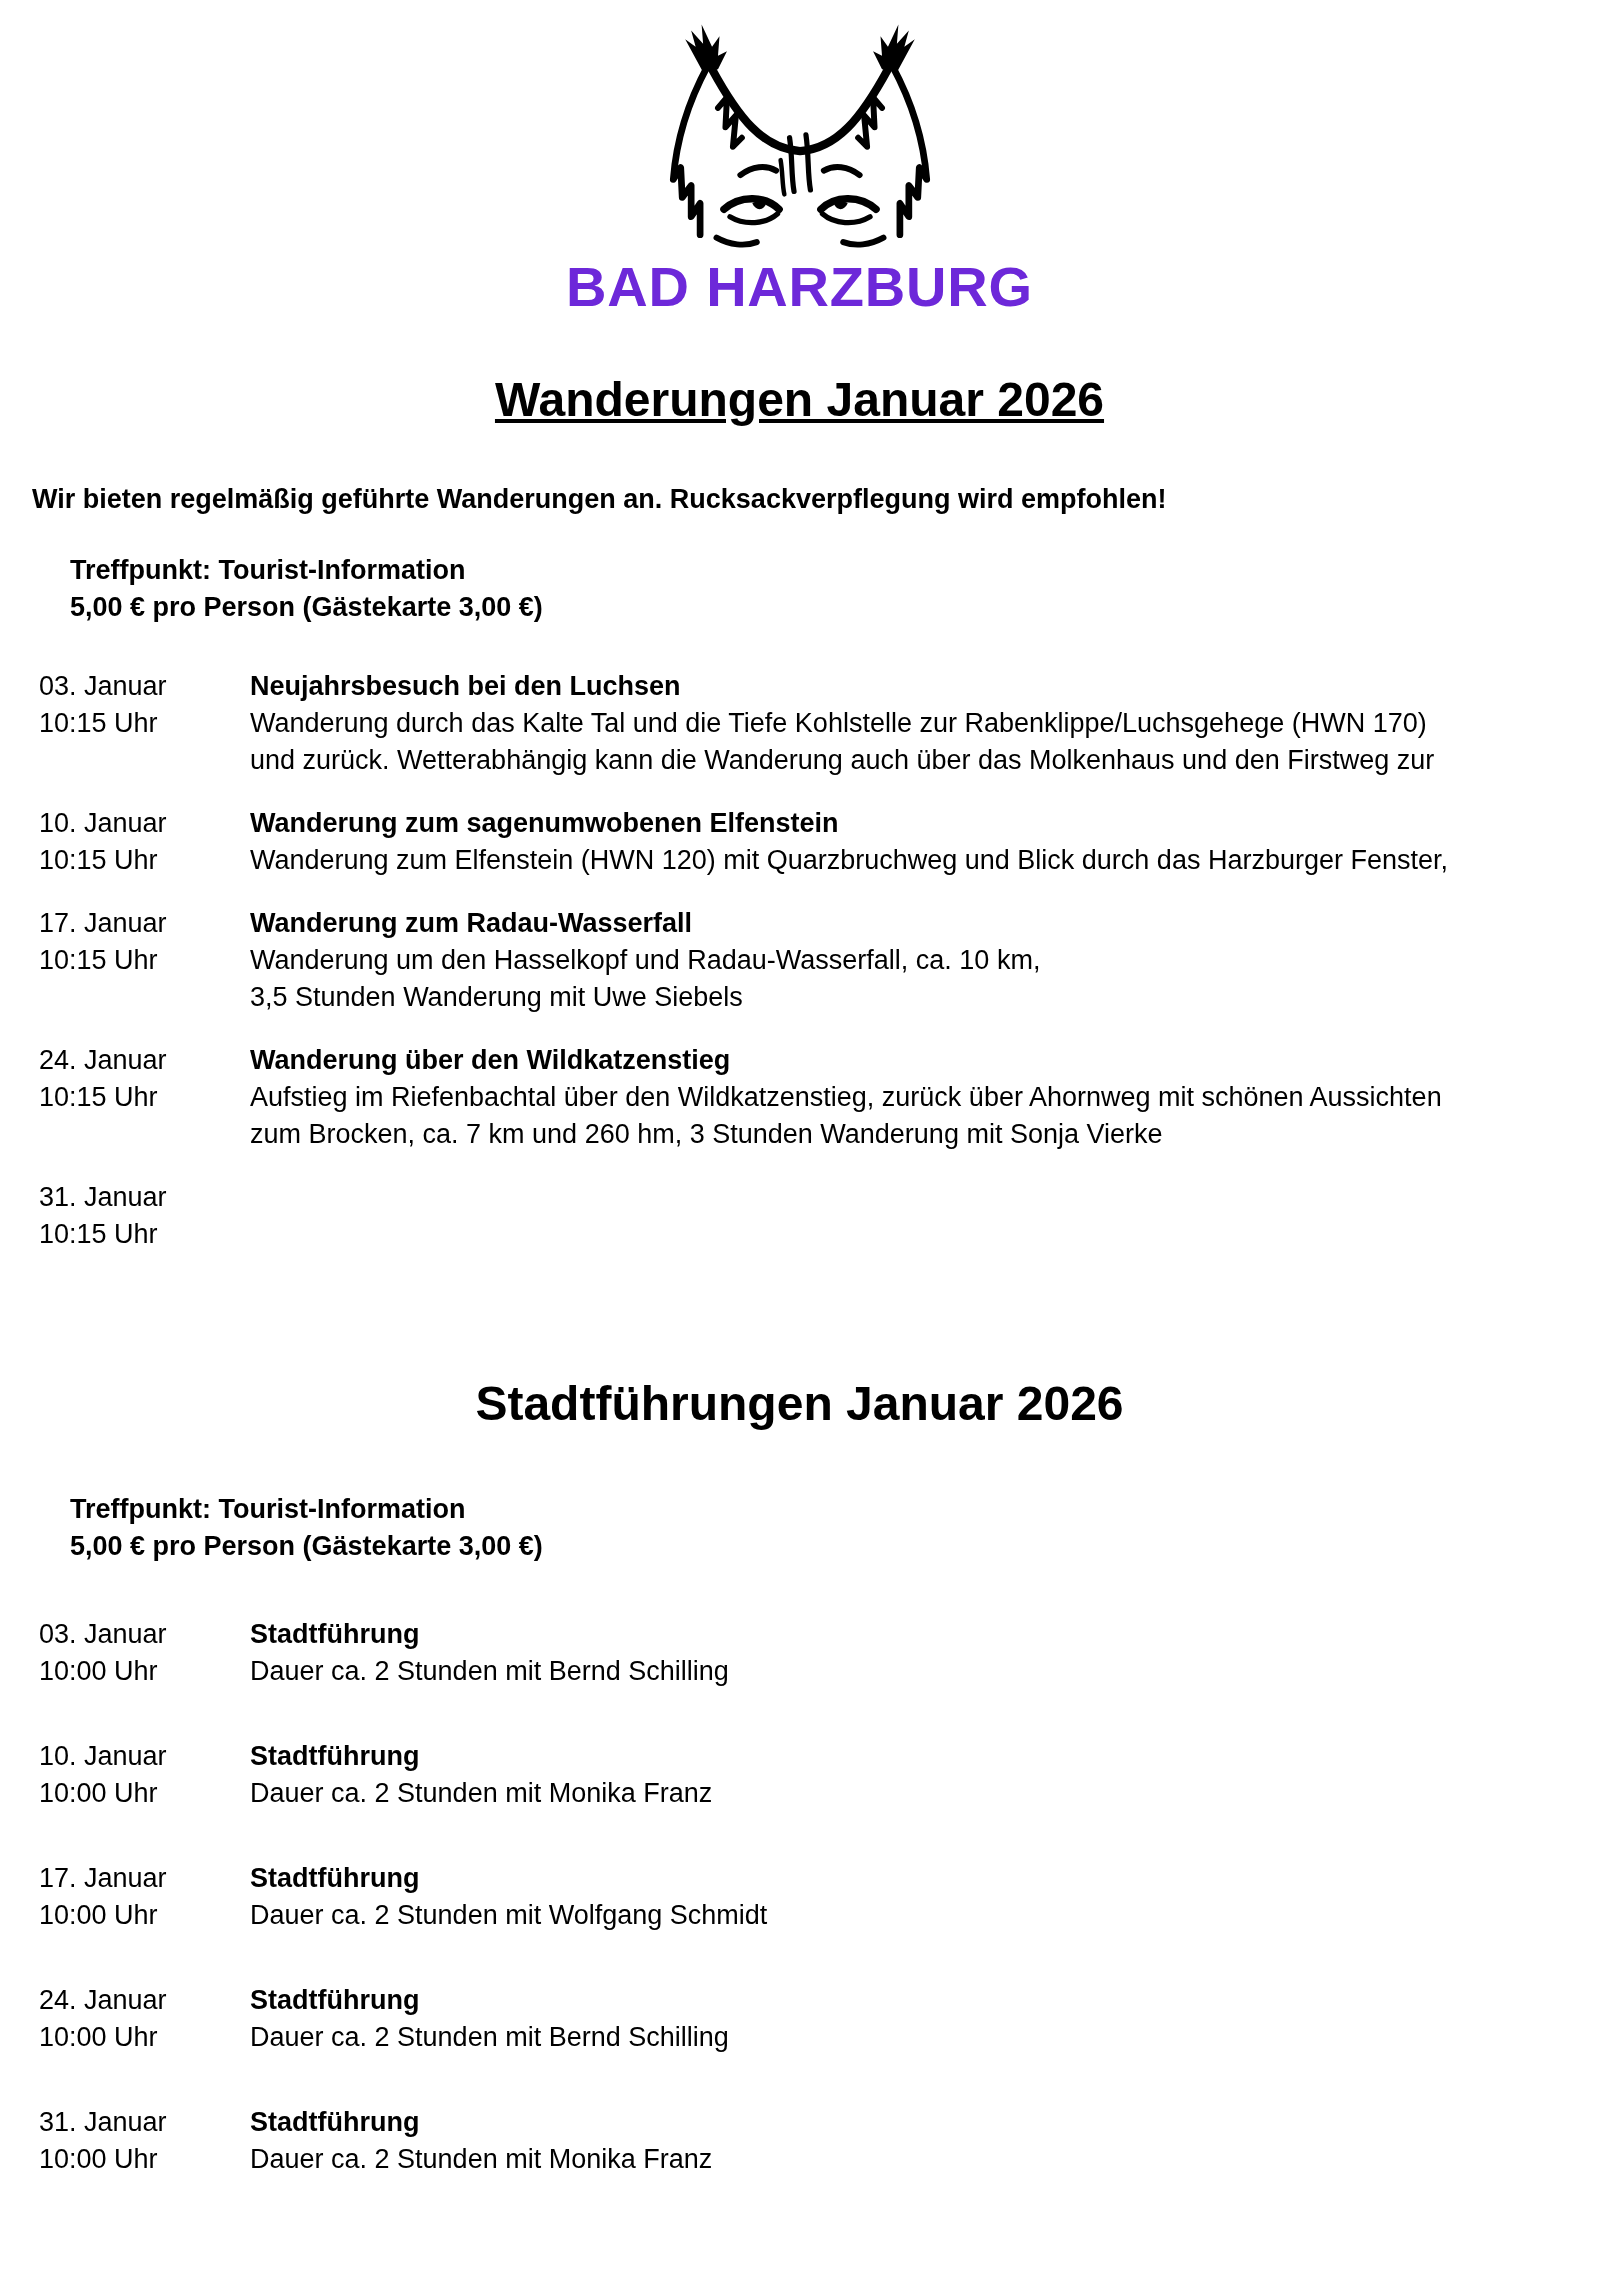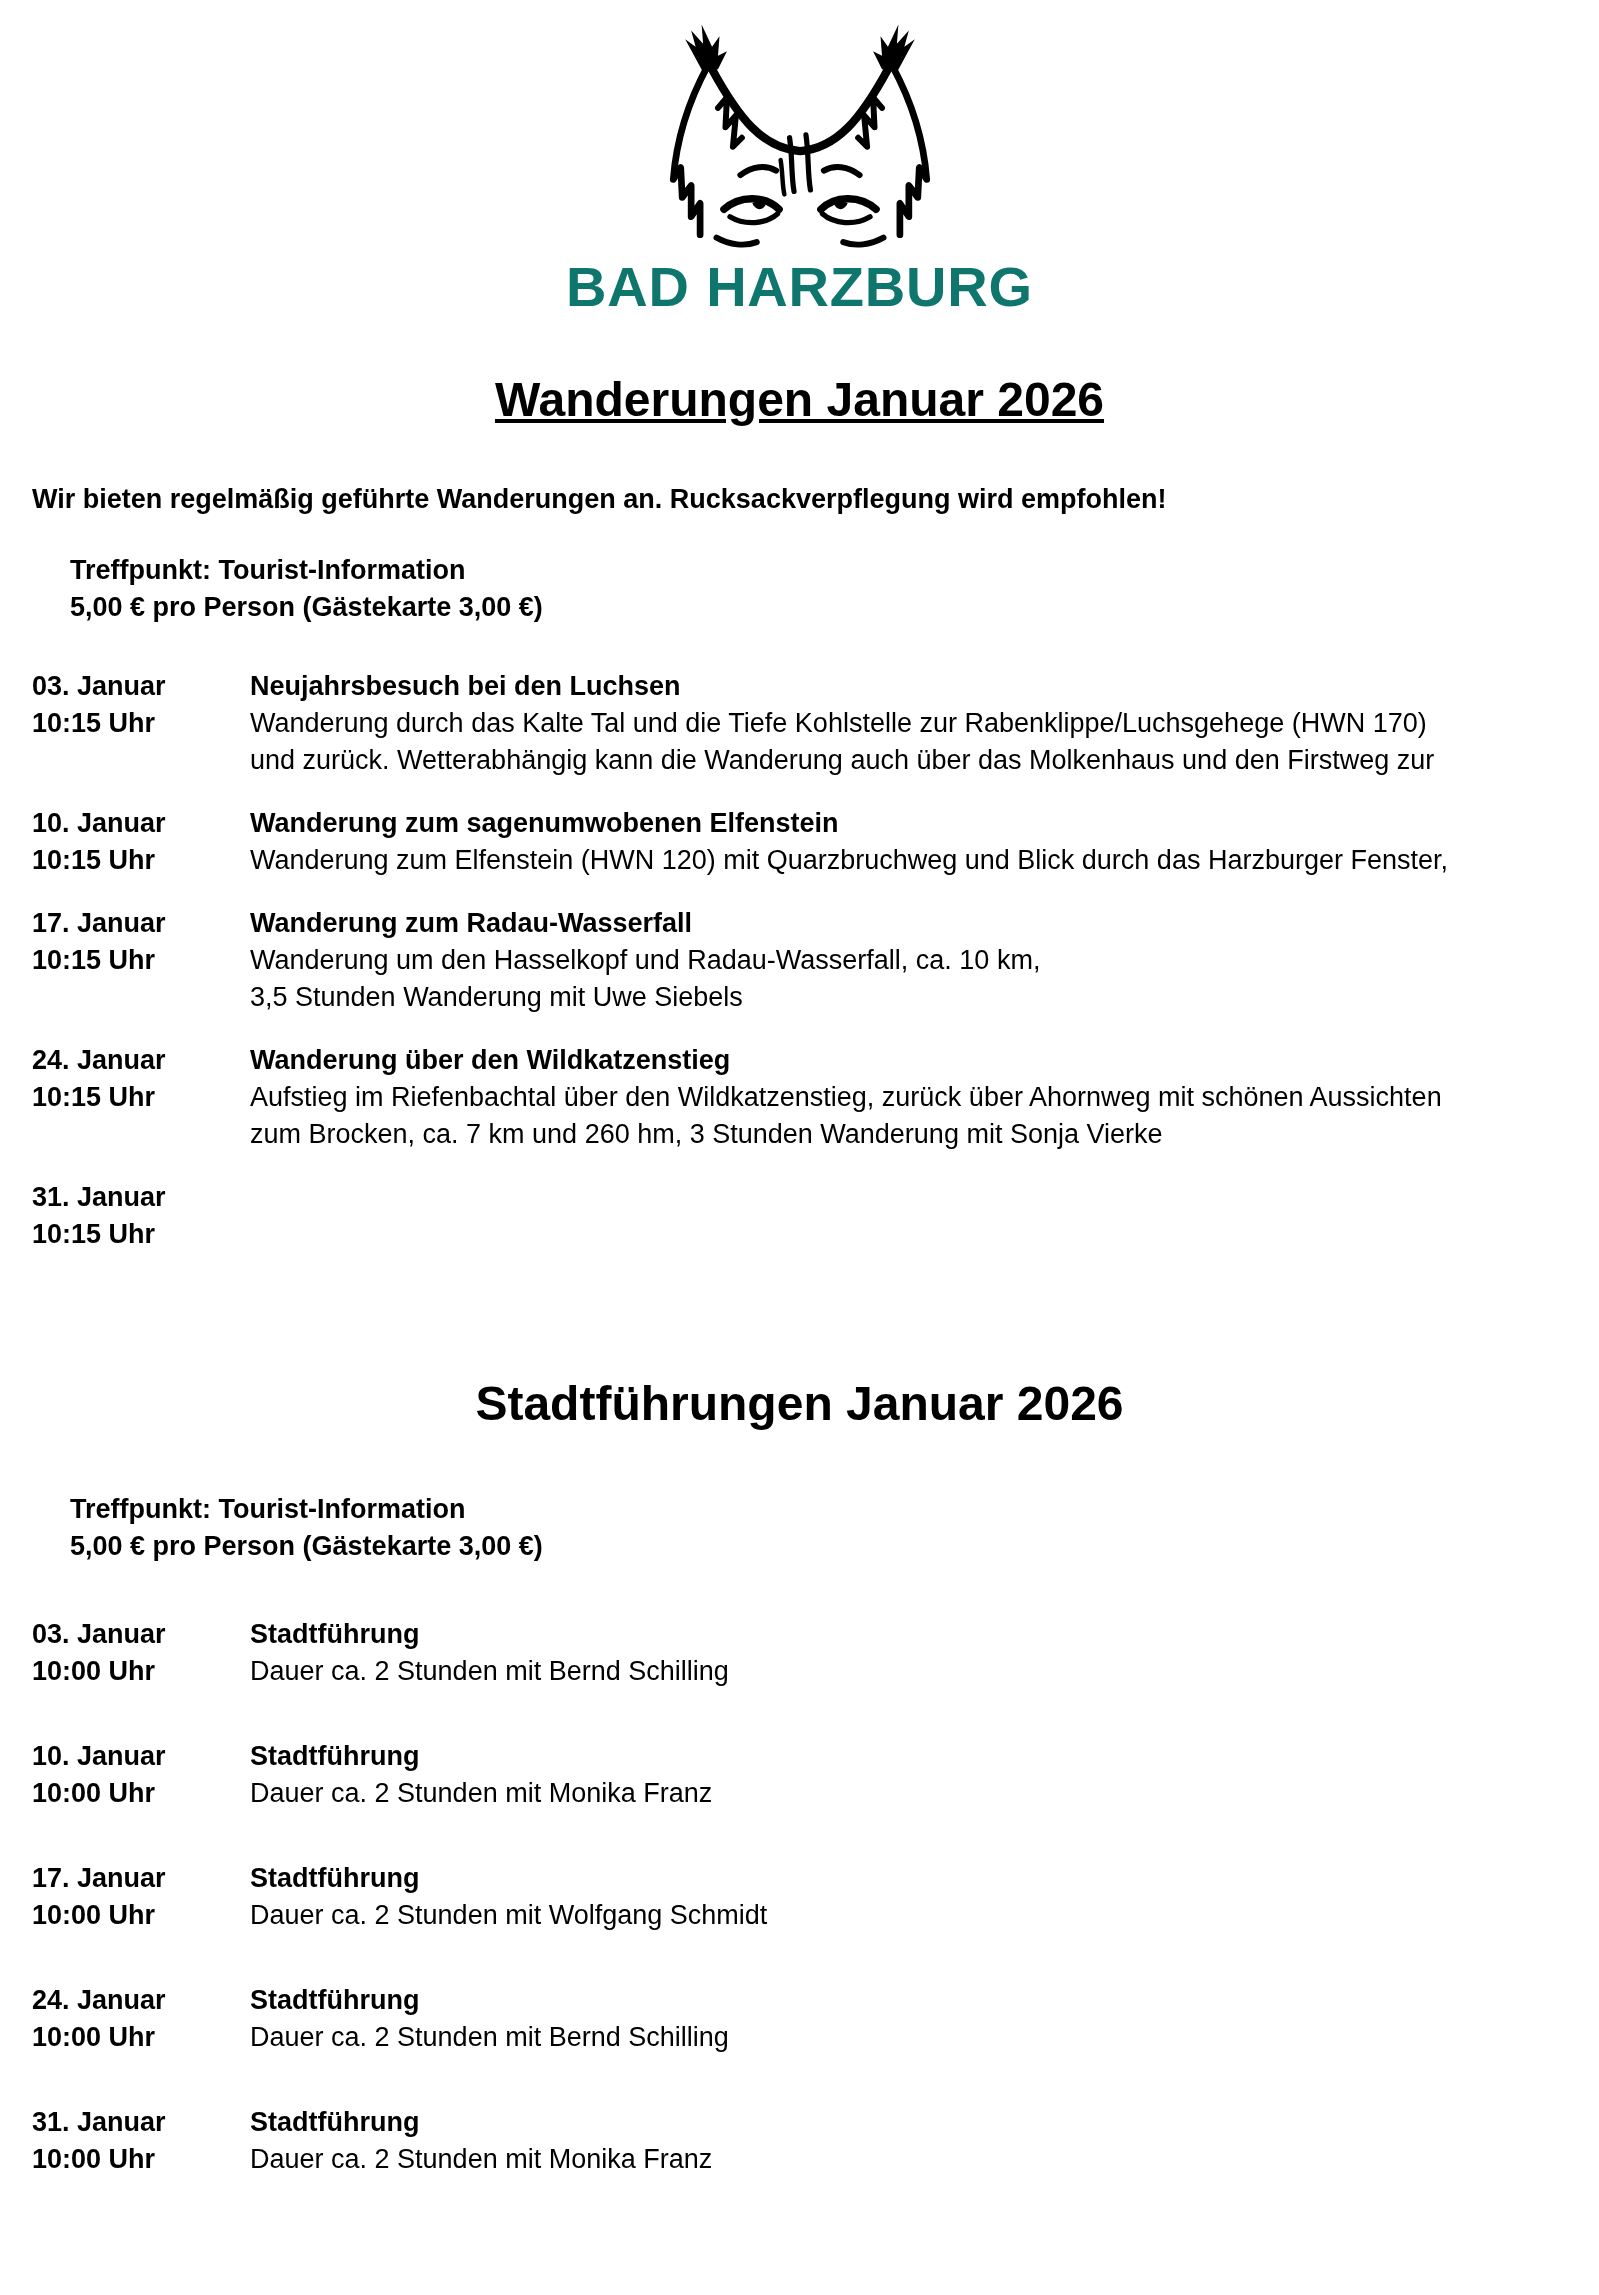--- a/index.html
+++ b/index.html
@@ -67,21 +67,21 @@
   .events { margin-top: 42px; }
   .section-1 .events { margin-top: 51px; }
   .event {
     display: grid;
     grid-template-columns: 218px 1fr;
     font-size: 27px;
     line-height: 37px;
   }
   .section-0 .event { margin-bottom: 26px; }
   .section-1 .event { margin-bottom: 48px; }
-  .event-when { font-weight: 700; }
+  .event-when { font-weight: 400; margin-left: 7px; }
   .event-date, .event-time { white-space: nowrap; }
   .event-title { font-weight: 700; }
   .event-desc { font-weight: 400; }
   .desc-line { white-space: nowrap; }
 </style>
 </head>
 <body>
 
 <div class="page">
 
@@ -114,21 +114,21 @@
       <path d="M156,272 C176,284 204,282 220,268" stroke-width="7"></path>
       <path d="M186,254 C192,250 200,250 204,256 C200,264 190,264 186,254 Z" fill="#000000" stroke="none"></path>
 
       <path d="M352,262 C330,242 296,244 278,262" stroke-width="10"></path>
       <path d="M344,272 C324,284 296,282 280,268" stroke-width="7"></path>
       <path d="M314,254 C308,250 300,250 296,256 C300,264 310,264 314,254 Z" fill="#000000" stroke="none"></path>
 
       <path d="M138,300 C156,310 176,312 192,306" stroke-width="8"></path>
       <path d="M362,300 C344,310 324,312 308,306" stroke-width="8"></path>
     </svg>
-    <div class="brand" style="color: #0f766e;">BAD HARZBURG</div>
+    <div class="brand" style="color: #6d28d9;">BAD HARZBURG</div>
   </header>
 
   <div id="sections">
   <section class="section section-0">
     <h1 class="section-title">Wanderungen Januar 2026</h1>
     <p class="intro">Wir bieten regelmäßig geführte Wanderungen an. Rucksackverpflegung wird empfohlen!</p>
     <div class="meta">
       <div>Treffpunkt: Tourist-Information</div>
       <div>5,00 € pro Person (Gästekarte 3,00 €)</div>
     </div>

